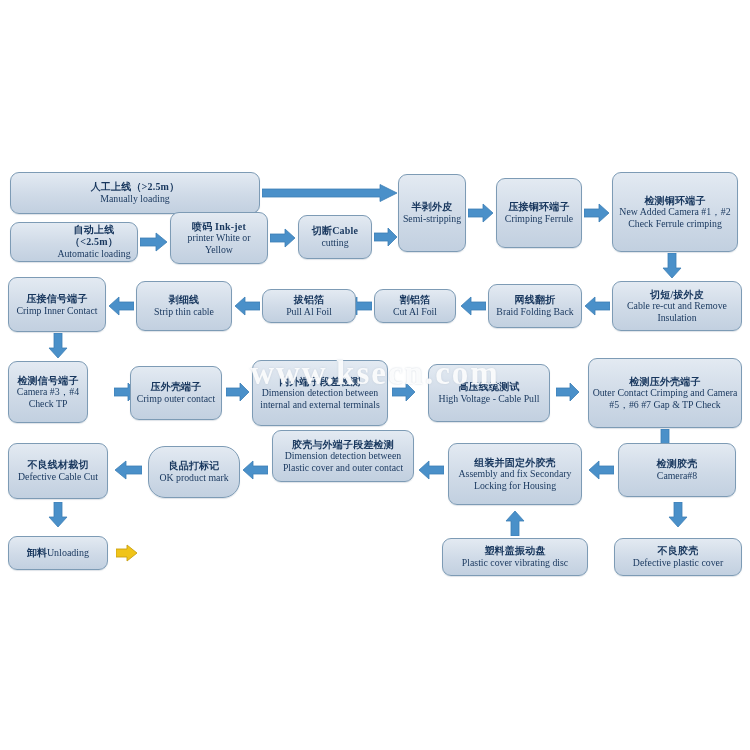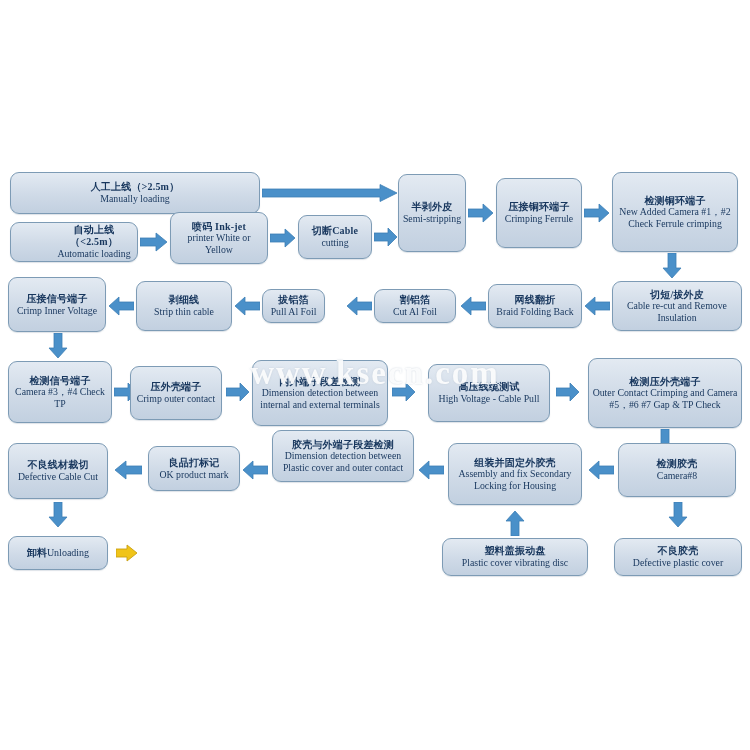--- a/index.html
+++ b/index.html
@@ -196,21 +196,21 @@
       <span class="en">Cut Al Foil</span>
     </div>
   </div>
 
   <div class="arrow" style="left:346px; top:296px; width:26px; height:20px;">
     <svg viewBox="0 0 26 20" preserveAspectRatio="none">
       <path d="M26,6 L11,6 L11,1 L1,10 L11,19 L11,14 L26,14 Z" fill="#4a90c9" stroke="#3d7fb5" stroke-width="0.8"></path>
     </svg>
   </div>
 
-  <div class="node" style="left:262px; top:289px; width:63px; height:34px;">
+  <div class="node" style="left:262px; top:289px; width:94px; height:34px;">
     <div class="inner">
       <span class="cn">拔铝箔</span>
       <span class="en">Pull Al Foil</span>
     </div>
   </div>
 
   <div class="arrow" style="left:234px; top:296px; width:26px; height:20px;">
     <svg viewBox="0 0 26 20" preserveAspectRatio="none">
       <path d="M26,6 L11,6 L11,1 L1,10 L11,19 L11,14 L26,14 Z" fill="#4a90c9" stroke="#3d7fb5" stroke-width="0.8"></path>
     </svg>
@@ -225,31 +225,31 @@
 
   <div class="arrow" style="left:108px; top:296px; width:26px; height:20px;">
     <svg viewBox="0 0 26 20" preserveAspectRatio="none">
       <path d="M26,6 L11,6 L11,1 L1,10 L11,19 L11,14 L26,14 Z" fill="#4a90c9" stroke="#3d7fb5" stroke-width="0.8"></path>
     </svg>
   </div>
 
   <div class="node" style="left:8px; top:277px; width:98px; height:55px;">
     <div class="inner">
       <span class="cn">压接信号端子</span>
-      <span class="en">Crimp Inner Voltage</span>
+      <span class="en">Crimp Inner Contact</span>
     </div>
   </div>
 
   <div class="arrow" style="left:48px; top:333px; width:20px; height:26px;">
     <svg viewBox="0 0 20 26" preserveAspectRatio="none">
       <path d="M6,0 L14,0 L14,15 L19,15 L10,25 L1,15 L6,15 Z" fill="#4a90c9" stroke="#3d7fb5" stroke-width="0.8"></path>
     </svg>
   </div>
 
-  <div class="node" style="left:8px; top:361px; width:104px; height:62px;">
+  <div class="node" style="left:8px; top:361px; width:80px; height:62px;">
     <div class="inner">
       <span class="cn">检测信号端子</span>
       <span class="en">Camera #3，#4  Check TP</span>
     </div>
   </div>
 
   <div class="arrow" style="left:114px; top:382px; width:24px; height:20px;">
     <svg viewBox="0 0 24 20" preserveAspectRatio="none">
       <path d="M0,6 L14,6 L14,1 L23,10 L14,19 L14,14 L0,14 Z" fill="#4a90c9" stroke="#3d7fb5" stroke-width="0.8"></path>
     </svg>
@@ -339,21 +339,21 @@
       <span class="en">Dimension detection between Plastic cover and outer contact</span>
     </div>
   </div>
 
   <div class="arrow" style="left:242px; top:460px; width:26px; height:20px;">
     <svg viewBox="0 0 26 20" preserveAspectRatio="none">
       <path d="M26,6 L11,6 L11,1 L1,10 L11,19 L11,14 L26,14 Z" fill="#4a90c9" stroke="#3d7fb5" stroke-width="0.8"></path>
     </svg>
   </div>
 
-  <div class="node" style="left:148px; top:446px; width:92px; height:45px;">
+  <div class="node" style="left:148px; top:446px; width:92px; height:52px;border-radius:17px;">
     <div class="inner">
       <span class="cn">良品打标记</span>
       <span class="en">OK product mark</span>
     </div>
   </div>
 
   <div class="arrow" style="left:114px; top:460px; width:28px; height:20px;">
     <svg viewBox="0 0 28 20" preserveAspectRatio="none">
       <path d="M28,6 L12,6 L12,1 L1,10 L12,19 L12,14 L28,14 Z" fill="#4a90c9" stroke="#3d7fb5" stroke-width="0.8"></path>
     </svg>

